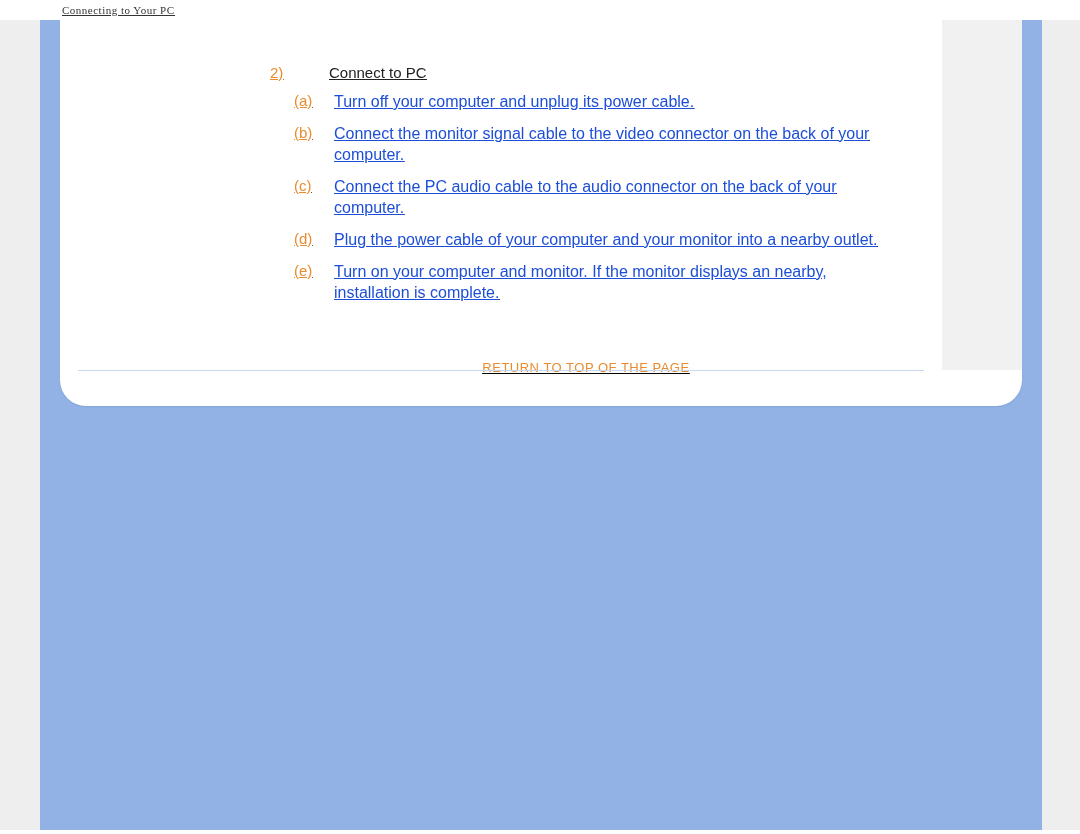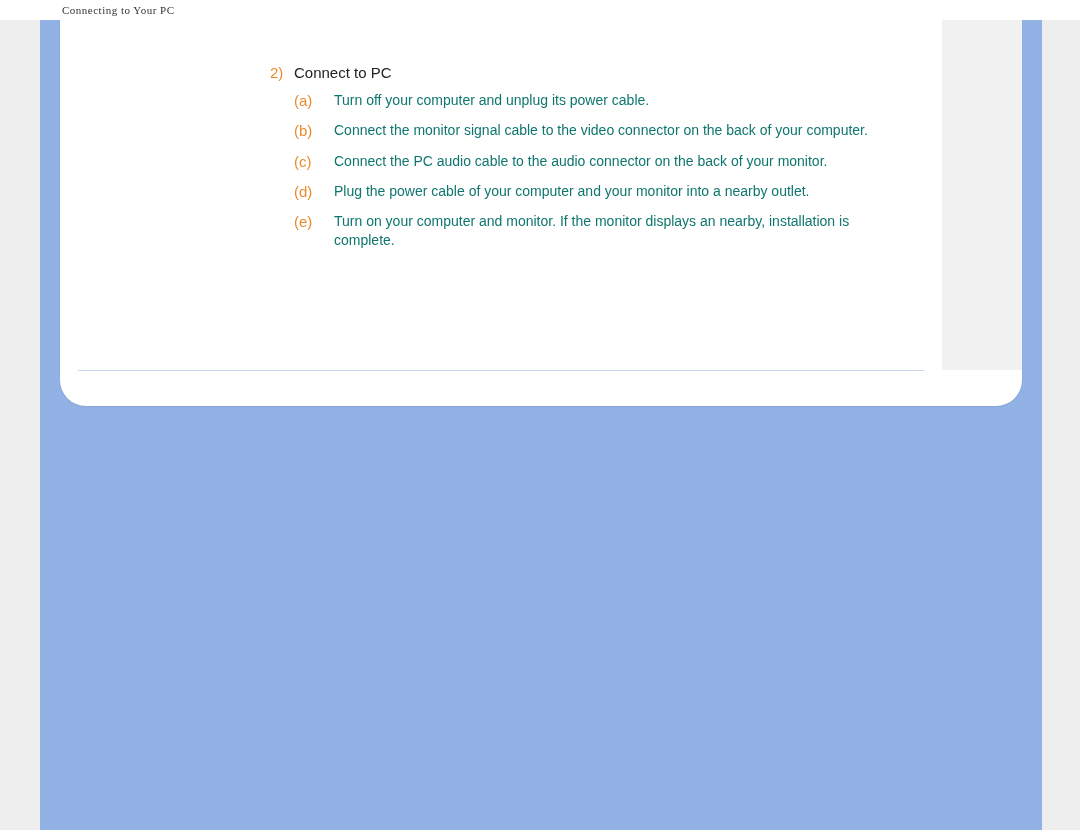--- a/index.html
+++ b/index.html
@@ -1,15 +1,15 @@
 <!DOCTYPE html>
 <html><head>
 <meta charset="utf-8">
 <style>
-  * { margin: 0; padding: 0; box-sizing: border-box; }
+  * { margin: 0; padding: 0; box-sizing: border-box; text-decoration: underline; }
   body {
     width: 1080px;
     height: 834px;
     font-family: Arial, Helvetica, sans-serif;
     background: #ffffff;
     overflow: hidden;
   }
   .header-title {
     font-family: Georgia, 'Times New Roman', serif;
     font-size: 11px;
@@ -59,40 +59,41 @@
   }
   .step-number {
     color: #e98b2e;
     font-size: 15px;
     width: 24px;
     flex-shrink: 0;
   }
   .step-title {
     color: #222;
     font-size: 15px;
+    margin-left: 35px;
   }
   .sub-list {
     margin-top: 8px;
   }
   .sub-row {
     display: flex;
     margin-bottom: 10px;
     line-height: 1.35;
   }
   .sub-marker {
     color: #e98b2e;
     font-size: 15px;
     width: 40px;
     flex-shrink: 0;
     text-align: left;
     padding-left: 0;
   }
   .sub-text {
-    color: #0f766e;
-    font-size: 14px;
+    color: #1d4ed8;
+    font-size: 16px;
     flex: 1;
   }
   .return-link {
     text-align: center;
     margin-top: 54px;
     margin-bottom: 20px;
   }
   .return-link a {
     color: #e98b2e;
     font-size: 13px;
@@ -132,31 +133,34 @@
           <div class="sub-row">
             <div class="sub-marker">(a)</div>
             <div class="sub-text">Turn off your computer and unplug its power cable.</div>
           </div>
           <div class="sub-row">
             <div class="sub-marker">(b)</div>
             <div class="sub-text">Connect the monitor signal cable to the video connector on the back of your computer.</div>
           </div>
           <div class="sub-row">
             <div class="sub-marker">(c)</div>
-            <div class="sub-text">Connect the PC audio cable to the audio connector on the back of your monitor.</div>
+            <div class="sub-text">Connect the PC audio cable to the audio connector on the back of your computer.</div>
           </div>
           <div class="sub-row">
             <div class="sub-marker">(d)</div>
             <div class="sub-text">Plug the power cable of your computer and your monitor into a nearby outlet.</div>
           </div>
           <div class="sub-row">
             <div class="sub-marker">(e)</div>
             <div class="sub-text">Turn on your computer and monitor. If the monitor displays an nearby, installation is complete.</div>
           </div>
         </div>
 
+        <div class="return-link">
+          <a href="#">RETURN TO TOP OF THE PAGE</a>
+        </div>
 
       </div>
 
       <div class="divider-line"></div>
     </div>
   </div>
 </div>
 
 </body></html>

